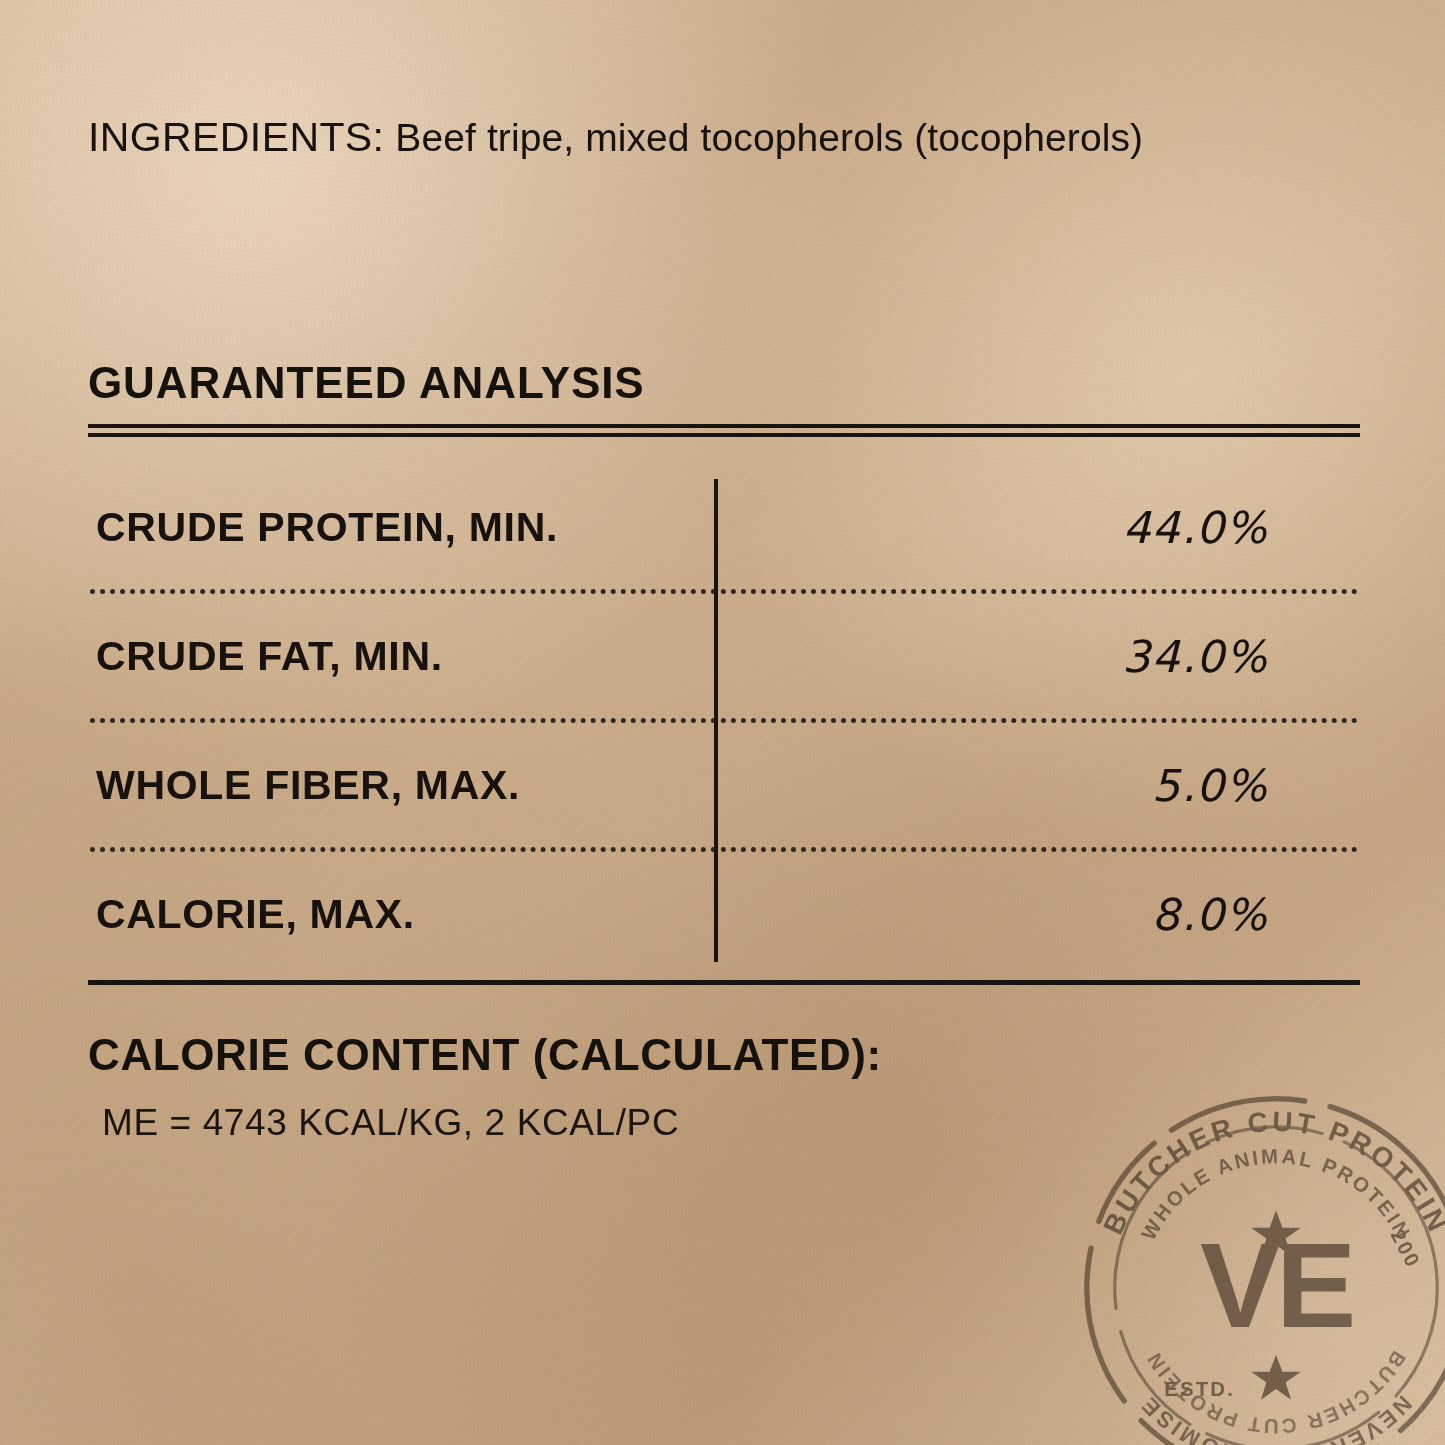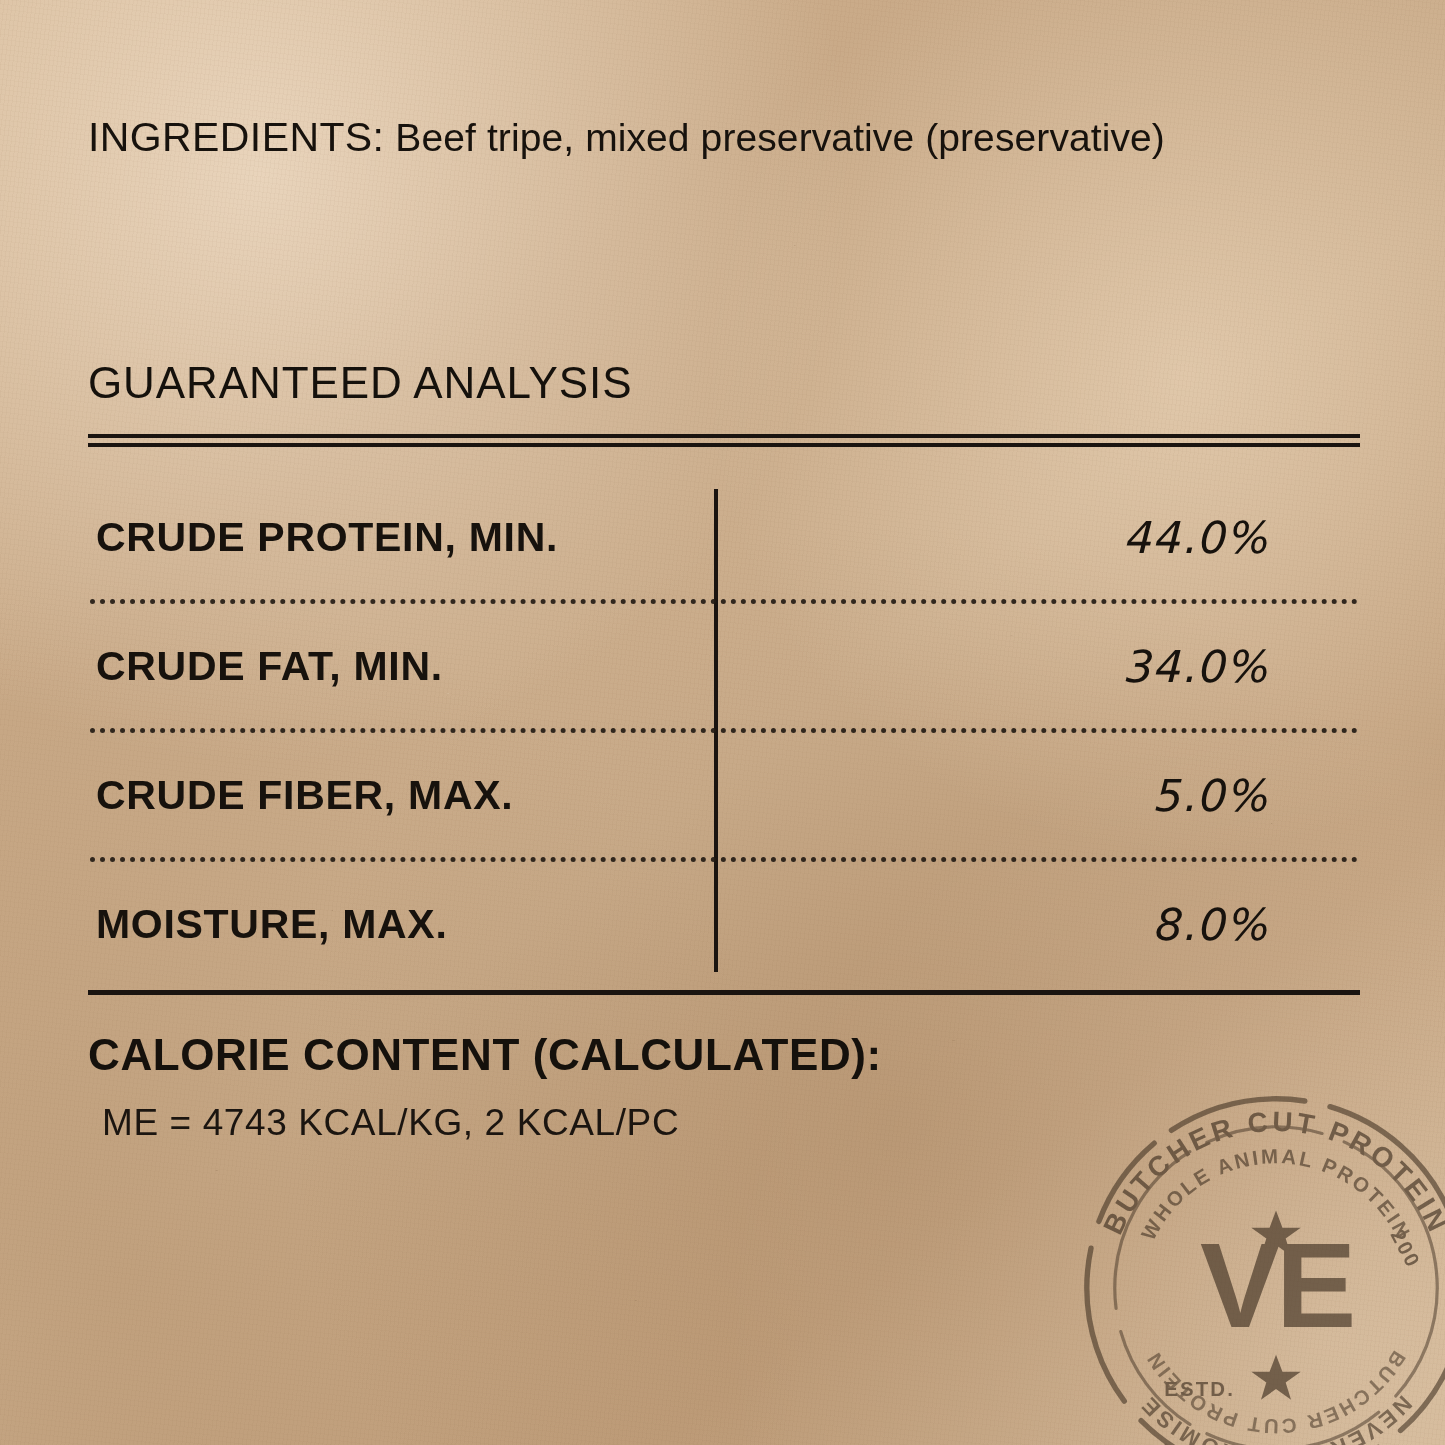--- a/index.html
+++ b/index.html
@@ -85,24 +85,24 @@
   
   .ga-wrap {
     position: absolute;
     top: 358px;
     left: 88px;
     right: 85px;
     z-index: 3;
   }
   .ga-title {
     font-size: 44px;
-    font-weight: 400;
+    font-weight: 700;
     letter-spacing: .9px;
     color: #15110c;
-    margin-bottom: 26px;
+    margin-bottom: 16px;
   }
   .rule-double {
     border-top: 4px solid #1a1410;
     border-bottom: 4px solid #1a1410;
     height: 5px;
   }
 
   .ga-table {
     position: relative;
     margin-top: 28px;
@@ -190,21 +190,21 @@
     font-family: "Liberation Sans", sans-serif;
     font-weight: 700;
   }
 </style>
 </head>
 <body>
 
 <div id="label">
 
   <div class="ingredients">
-    <span class="lead">INGREDIENTS:</span><span> Beef tripe, mixed preservative (preservative)</span>
+    <span class="lead">INGREDIENTS:</span><span> Beef tripe, mixed tocopherols (tocopherols)</span>
   </div>
 
   <div class="ga-wrap">
     <div class="ga-title">GUARANTEED ANALYSIS</div>
     <div class="rule-double"></div>
 
     <div class="ga-table">
       <div class="v-divider"></div>
 
       <div class="ga-row">
@@ -213,27 +213,27 @@
       </div>
       <div class="dots"></div>
 
       <div class="ga-row">
         <div class="name">CRUDE FAT, MIN.</div>
         <div class="value">34.0%</div>
       </div>
       <div class="dots"></div>
 
       <div class="ga-row">
-        <div class="name">CRUDE FIBER, MAX.</div>
+        <div class="name">WHOLE FIBER, MAX.</div>
         <div class="value">5.0%</div>
       </div>
       <div class="dots"></div>
 
       <div class="ga-row">
-        <div class="name">MOISTURE, MAX.</div>
+        <div class="name">CALORIE, MAX.</div>
         <div class="value">8.0%</div>
       </div>
     </div>
 
     <div class="rule-bottom"></div>
   </div>
 
   <div class="cal-wrap">
     <div class="cal-title">CALORIE CONTENT (CALCULATED):</div>
     <div class="cal-sub">ME = 4743 KCAL/KG, 2 KCAL/PC</div>

